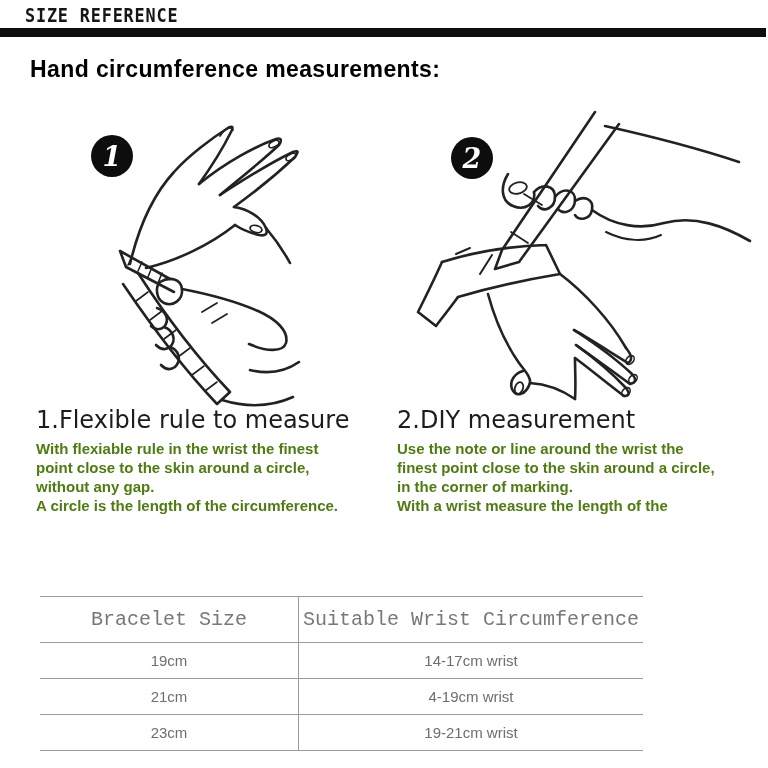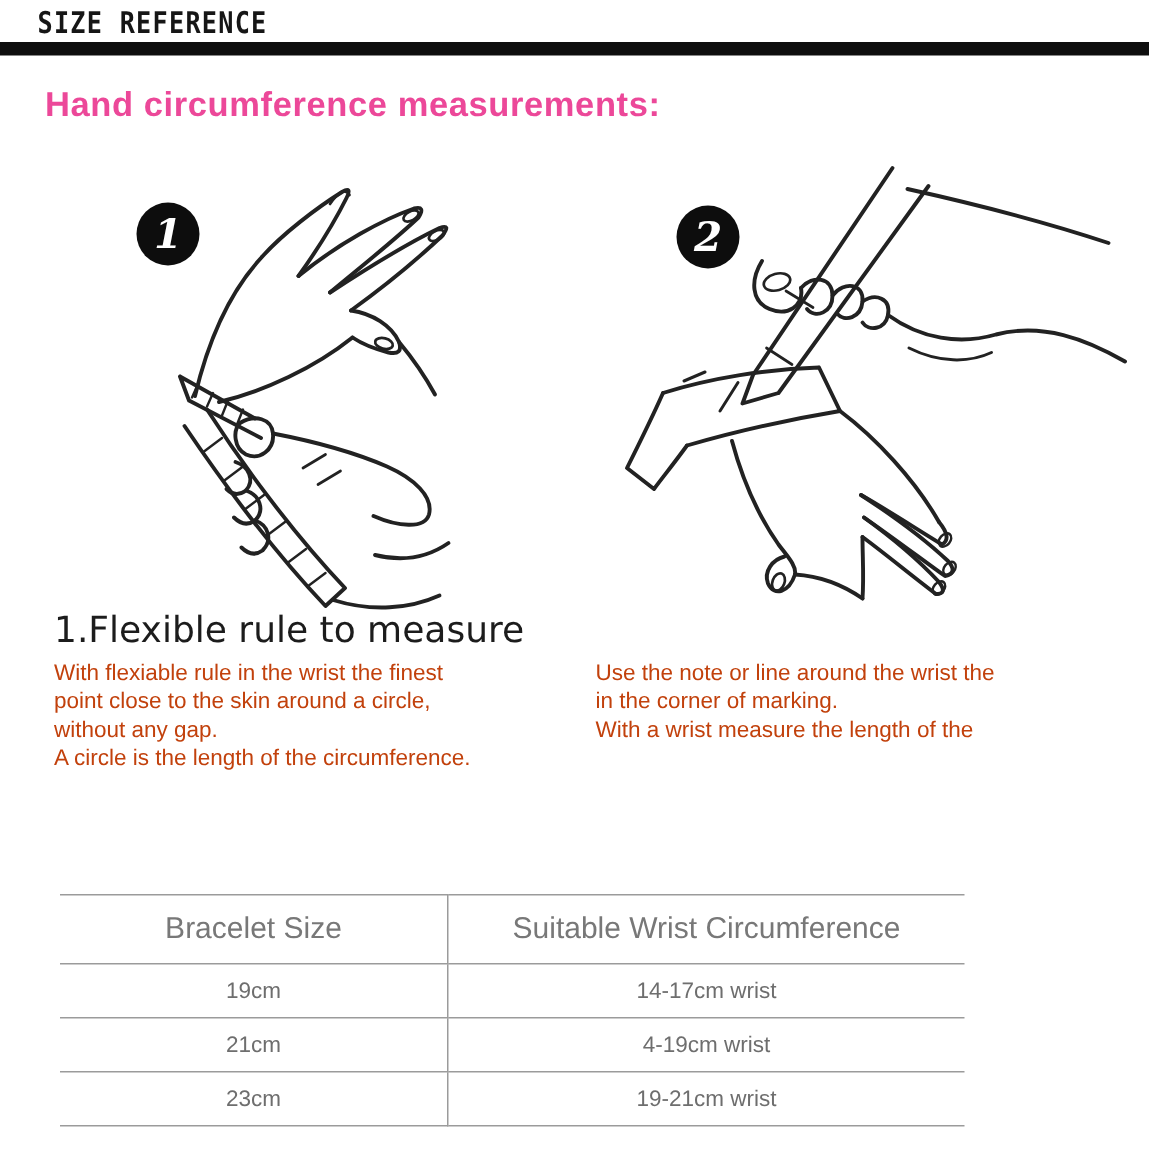--- a/index.html
+++ b/index.html
@@ -19,21 +19,21 @@
     color:#161616; white-space:nowrap;
   }
   .top-bar {
     position:absolute; left:0; top:28px; width:766px; height:9px;
     background:#0e0e0e;
   }
 
   .main-title {
     position:absolute; left:30px; top:56px;
     font-size:23px; font-weight:700; letter-spacing:0.4px;
-    color:#ec4899; white-space:nowrap;
+    color:#000000; white-space:nowrap;
   }
 
   
   .fig { position:absolute; }
   .fig1 { left:60px; top:112px; width:320px; height:302px; }
   .fig2 { left:412px; top:102px; width:350px; height:322px; }
   .badge {
     position:absolute; width:42px; height:42px; border-radius:50%;
     background:#0d0d0d; color:#ffffff; display:flex;
     align-items:center; justify-content:center;
@@ -46,38 +46,38 @@
   
   .step-title {
     position:absolute; top:406px;
     font-family:"DejaVu Sans", sans-serif;
     font-size:24px; font-weight:400; color:#1c1c1c; white-space:nowrap;
   }
   .step1-title { left:36px; }
   .step2-title { left:397px; }
   .step-body {
     position:absolute; top:439px;
-    font-size:15px; font-weight:400; line-height:19px;
-    color:#c2410c; white-space:nowrap;
+    font-size:15px; font-weight:700; line-height:19px;
+    color:#4d7c0f; white-space:nowrap;
   }
   .step1-body { left:36px; }
   .step2-body { left:397px; }
 
   
   .size-table {
     position:absolute; left:40px; top:596px; width:603px;
     border-collapse:collapse; table-layout:fixed;
     color:#6e6e6e;
   }
   .size-table th, .size-table td {
     border-bottom:1px solid #9b9b9b;
     text-align:center; vertical-align:middle;
     font-weight:400; padding:0;
   }
-  .size-table thead tr { height:46px; }
+  .size-table thead tr { height:46px;font-family:Liberation Mono, monospace; }
   .size-table tbody tr { height:36px; }
   .size-table th { border-top:1px solid #9b9b9b; font-size:20px; color:#787878; }
   .size-table td { font-size:15px; }
   .size-table th:first-child, .size-table td:first-child {
     border-right:1px solid #9b9b9b; width:258px;
   }
 
   svg.lineart { width:100%; height:100%; display:block; }
 </style>
 </head>
@@ -153,30 +153,32 @@
   </div>
 
   <div class="badge badge1">
     <span>1</span>
   </div>
   <div class="badge badge2">
     <span>2</span>
   </div>
 
   <div class="step-title step1-title">1.Flexible rule to measure</div>
+  <div class="step-title step2-title">2.DIY measurement</div>
 
   <div class="step-body step1-body">
     <div>With flexiable rule in the wrist the finest</div>
     <div>point close to the skin around a circle,</div>
     <div>without any gap.</div>
     <div>A circle is the length of the circumference.</div>
   </div>
 
   <div class="step-body step2-body">
     <div>Use the note or line around the wrist the</div>
+    <div>finest point close to the skin around a circle,</div>
     <div>in the corner of marking.</div>
     <div>With a wrist measure the length of the</div>
   </div>
 
   <table class="size-table">
     <thead>
       <tr>
         <th>Bracelet Size</th>
         <th>Suitable Wrist Circumference</th>
       </tr>

